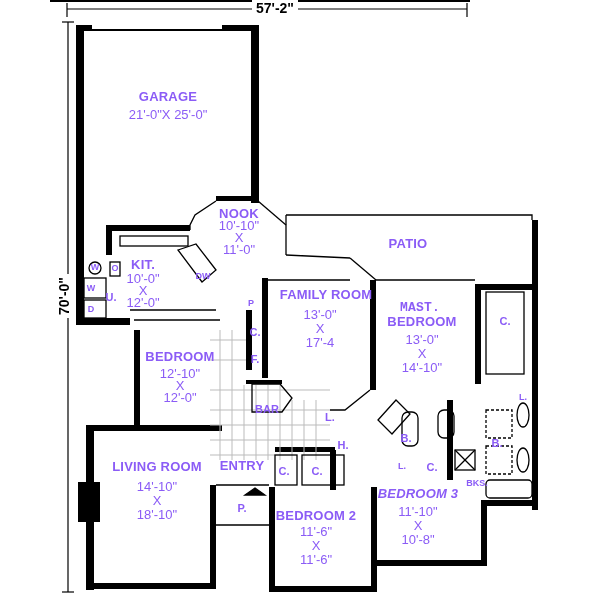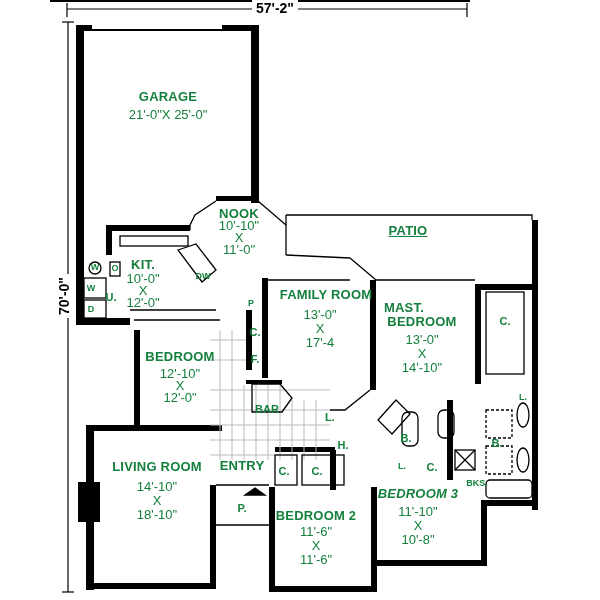--- a/index.html
+++ b/index.html
@@ -1,18 +1,18 @@
 <!DOCTYPE html>
 <html><head>
 <meta charset="utf-8">
 <style>
   html, body { margin: 0; padding: 0; background: #ffffff; }
   body { width: 600px; height: 600px; overflow: hidden; position: relative; font-family: "Liberation Sans", sans-serif; }
   #plan { position: absolute; left: 0; top: 0; }
-  .lbl { position: absolute; color: #15803d; font-family: "Liberation Sans", sans-serif; text-align: center; line-height: 1.05; white-space: nowrap; transform: translateX(-50%); }
+  .lbl { position: absolute; color: #8b5cf6; font-family: "Liberation Sans", sans-serif; text-align: center; line-height: 1.05; white-space: nowrap; transform: translateX(-50%); }
   .lbl-title { font-size: 13px; font-weight: bold; letter-spacing: 0.2px; }
   .lbl-dim { font-size: 13px; }
   .lbl-sm { font-size: 11px; font-weight: bold; }
   .lbl-xs { font-size: 9px; font-weight: bold; }
   .dim-text { position: absolute; font-size: 14px; font-weight: bold; background: #fff; padding: 0 4px; }
   .vdim { position: absolute; font-size: 14px; font-weight: bold; transform: rotate(-90deg); transform-origin: center; background: #fff; padding: 0 3px; }
 </style>
 </head>
 <body>
 
@@ -162,28 +162,28 @@
 <div class="lbl lbl-title" style="left:239px; top:207px;">NOOK</div>
 <div class="lbl lbl-dim" style="left:239px; top:219px;">10'-10"</div>
 <div class="lbl lbl-dim" style="left:239px; top:231px;">X</div>
 <div class="lbl lbl-dim" style="left:239px; top:243px;">11'-0"</div>
 
 <div class="lbl lbl-title" style="left:143px; top:258px;text-align:center;">KIT.</div>
 <div class="lbl lbl-dim" style="left:143px; top:272px;">10'-0"</div>
 <div class="lbl lbl-dim" style="left:143px; top:284px;">X</div>
 <div class="lbl lbl-dim" style="left:143px; top:296px;">12'-0"</div>
 
-<div class="lbl lbl-title" style="left:408px; top:224px;text-decoration:underline;">PATIO</div>
+<div class="lbl lbl-title" style="left:408px; top:237px;">PATIO</div>
 
 <div class="lbl lbl-title" style="left:326px; top:288px;">FAMILY ROOM</div>
 <div class="lbl lbl-dim" style="left:320px; top:308px;">13'-0"</div>
 <div class="lbl lbl-dim" style="left:320px; top:322px;">X</div>
 <div class="lbl lbl-dim" style="left:320px; top:336px;">17'-4</div>
 
-<div class="lbl lbl-title" style="left:404px; top:301px;">MAST.</div>
+<div class="lbl lbl-title" style="left:420px; top:301px;font-family:Liberation Mono, monospace;">MAST.</div>
 <div class="lbl lbl-title" style="left:422px; top:315px;">BEDROOM</div>
 <div class="lbl lbl-dim" style="left:422px; top:333px;">13'-0"</div>
 <div class="lbl lbl-dim" style="left:422px; top:347px;">X</div>
 <div class="lbl lbl-dim" style="left:422px; top:361px;">14'-10"</div>
 
 <div class="lbl lbl-sm" style="left:505px; top:316px;">C.</div>
 <div class="lbl lbl-sm" style="left:497px; top:438px;">B.</div>
 <div class="lbl lbl-xs" style="left:523px; top:393px;">L.</div>
 
 <div class="lbl lbl-title" style="left:180px; top:350px;">BEDROOM</div>

